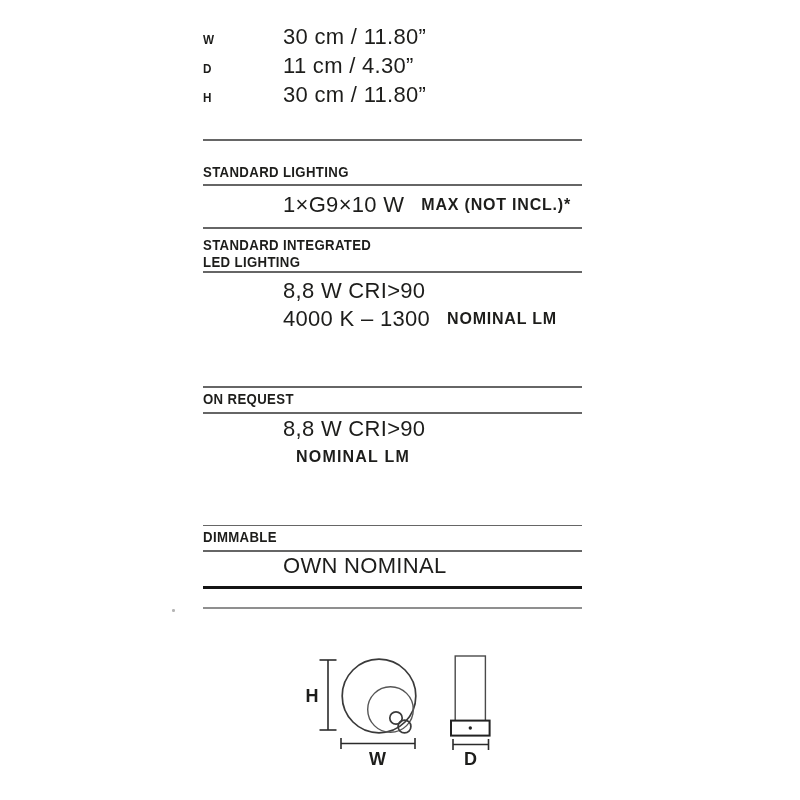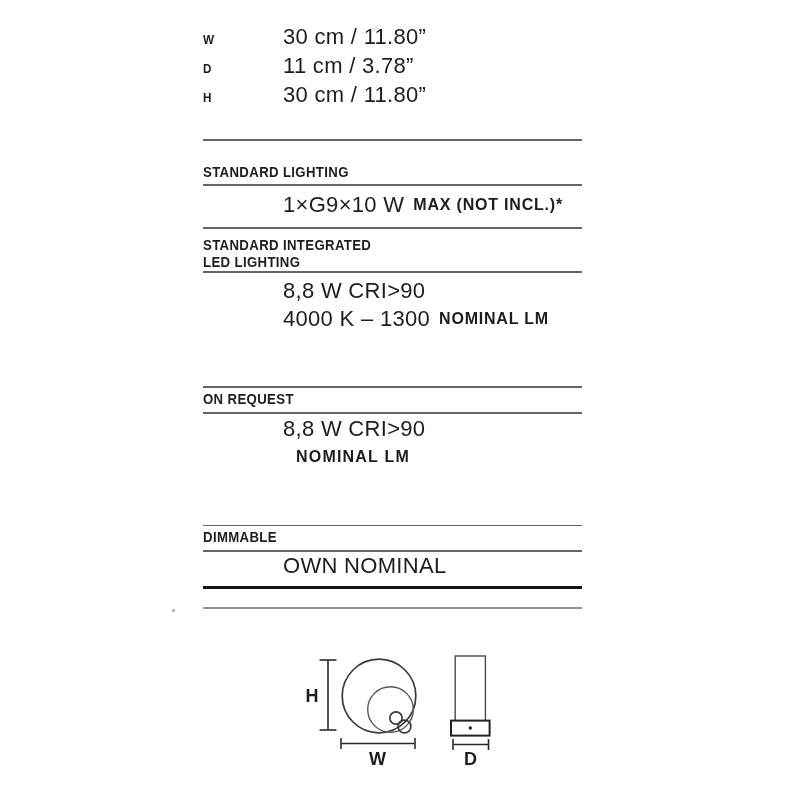--- a/index.html
+++ b/index.html
@@ -28,21 +28,21 @@
     font-weight:bold;font-size:15px;letter-spacing:.4px;line-height:16.5px;
     transform:scaleX(.88);transform-origin:left top;
     white-space:nowrap;
   }
   .value-row{
     position:absolute;left:283px;
     display:flex;align-items:flex-end;line-height:22px;white-space:nowrap;
   }
   .value-main{font-size:22px;letter-spacing:.3px;}
   .value-note{
-    font-weight:bold;font-size:16px;letter-spacing:.8px;margin-left:9px;
+    font-weight:bold;font-size:16px;letter-spacing:.8px;margin-left:17px;
   }
   .value-note.wide-gap{margin-left:13px;letter-spacing:1.2px;}
 
   
   .rule{position:absolute;left:203px;width:379px;height:1.5px;background:#666666;}
   .rule-thick{position:absolute;left:203px;width:379px;height:3px;background:#141414;}
   .rule-light{position:absolute;left:203px;width:379px;height:1.5px;background:#8f8f8f;}
 
   .stray-dot{position:absolute;left:172px;top:609px;width:2.5px;height:2.5px;
     border-radius:50%;background:#b5b5b5;}
@@ -61,21 +61,21 @@
 
 <div class="page">
 
   <div>
     <div class="dim-row" style="top:26px">
       <span class="dim-label">W</span>
       <span class="dim-value">30 cm / 11.80”</span>
     </div>
     <div class="dim-row" style="top:55px">
       <span class="dim-label">D</span>
-      <span class="dim-value">11 cm / 3.78”</span>
+      <span class="dim-value">11 cm / 4.30”</span>
     </div>
     <div class="dim-row" style="top:84px">
       <span class="dim-label">H</span>
       <span class="dim-value">30 cm / 11.80”</span>
     </div>
   </div>
 
   <div class="rule" style="top:139px"></div>
   <div class="heading" style="top:164px">STANDARD LIGHTING</div>
   <div class="rule" style="top:184px"></div>

